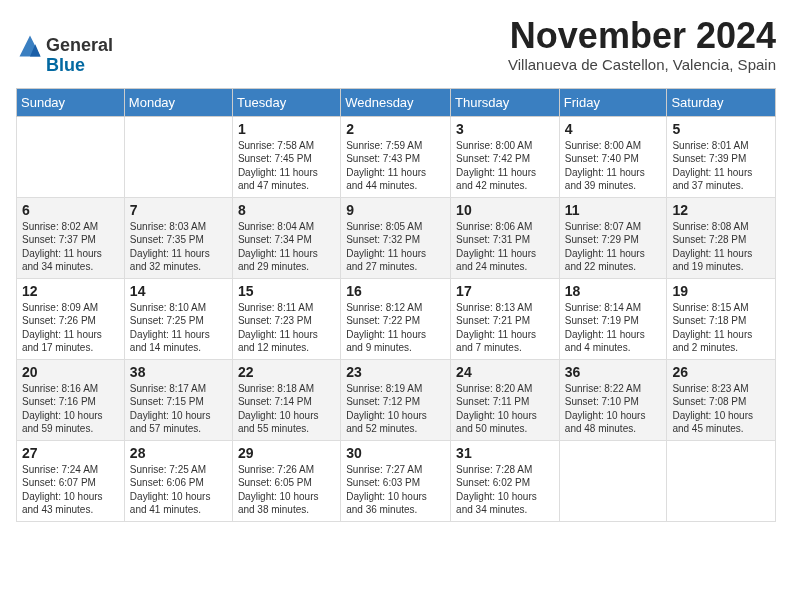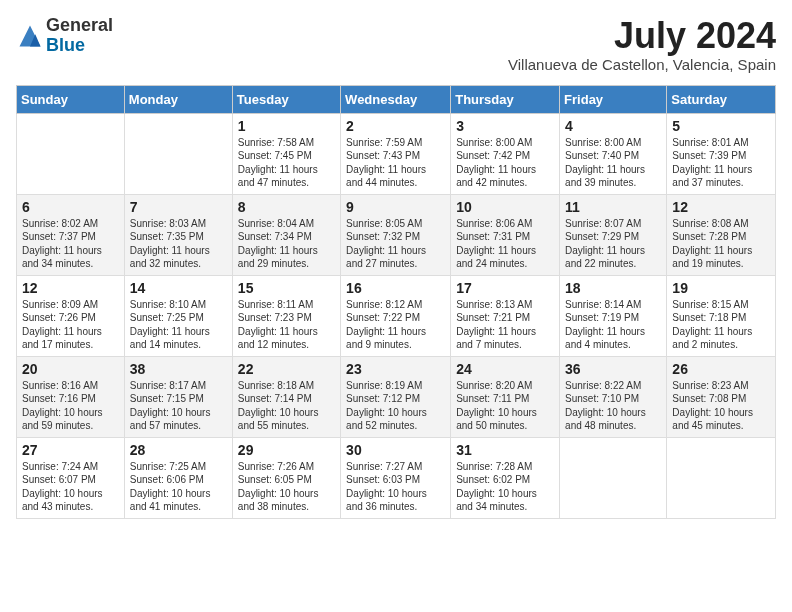--- a/index.html
+++ b/index.html
@@ -18,20 +18,21 @@
     }
     .logo {
       display: flex;
       align-items: center;
       gap: 2px;
     }
     .logo-text {
       font-size: 18px;
       font-weight: bold;
       line-height: 1.1;
+      margin-top: 20px;
     }
     .logo-general { color: #333; }
     .logo-blue { color: #0369a1; }
     .logo-icon {
       width: 28px;
       height: 28px;
     }
     .title-block {
       text-align: right;
     }
@@ -48,21 +49,21 @@
     }
     .calendar {
       width: 100%;
       border-collapse: collapse;
       font-size: 11px;
     }
     .calendar th {
       background: #3a7fc1;
       color: #fff;
       font-size: 13px;
-      font-weight: bold;
+      font-weight: normal;
       padding: 6px 4px;
       text-align: left;
       border: 1px solid #ccc;
     }
     .calendar td {
       border: 1px solid #ddd;
       vertical-align: top;
       padding: 4px 5px;
       min-height: 70px;
       width: 113px;
@@ -94,21 +95,21 @@
     <svg class="logo-icon" viewBox="0 0 32 32">
       <polygon points="16,4 28,28 4,28" fill="#3a7fc1"></polygon>
       <polygon points="22,14 28,28 16,28" fill="#1a5fa8"></polygon>
     </svg>
     <div class="logo-text">
       <span class="logo-general">General</span><br>
       <span class="logo-blue">Blue</span>
     </div>
   </div>
   <div class="title-block">
-    <div class="month-title">July 2024</div>
+    <div class="month-title">November 2024</div>
     <div class="subtitle">Villanueva de Castellon, Valencia, Spain</div>
   </div>
 </div>
 
 <table class="calendar">
   <thead>
     <tr>
     <th>Sunday</th>
         <th>Monday</th>
         <th>Tuesday</th>

